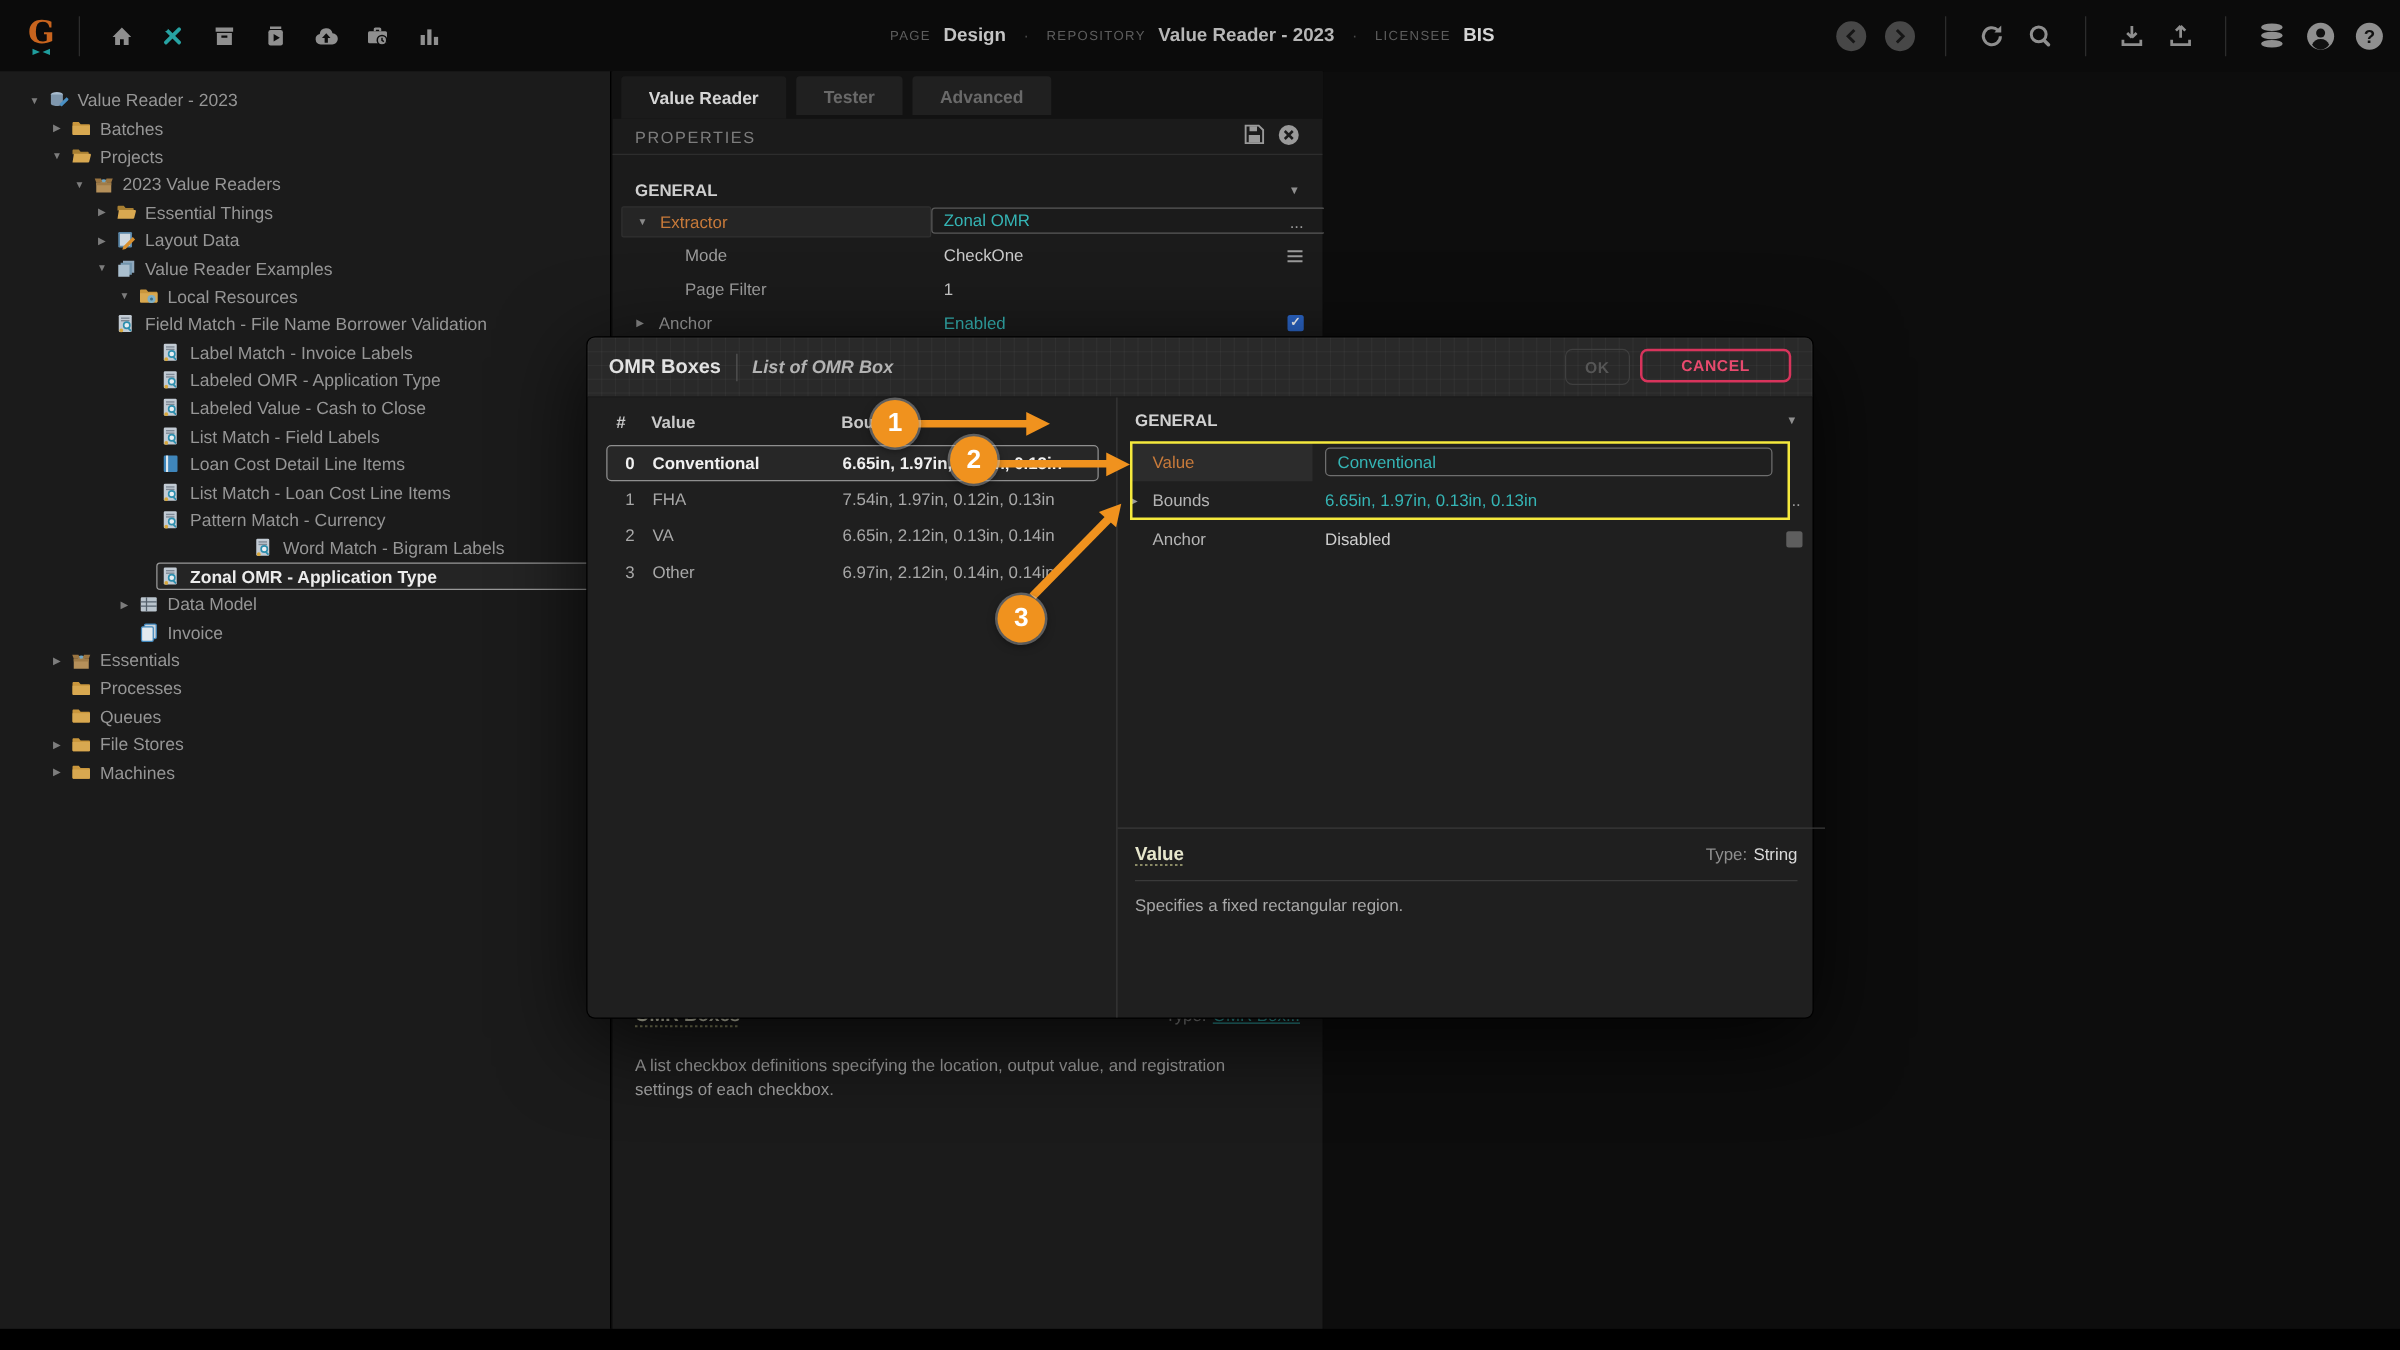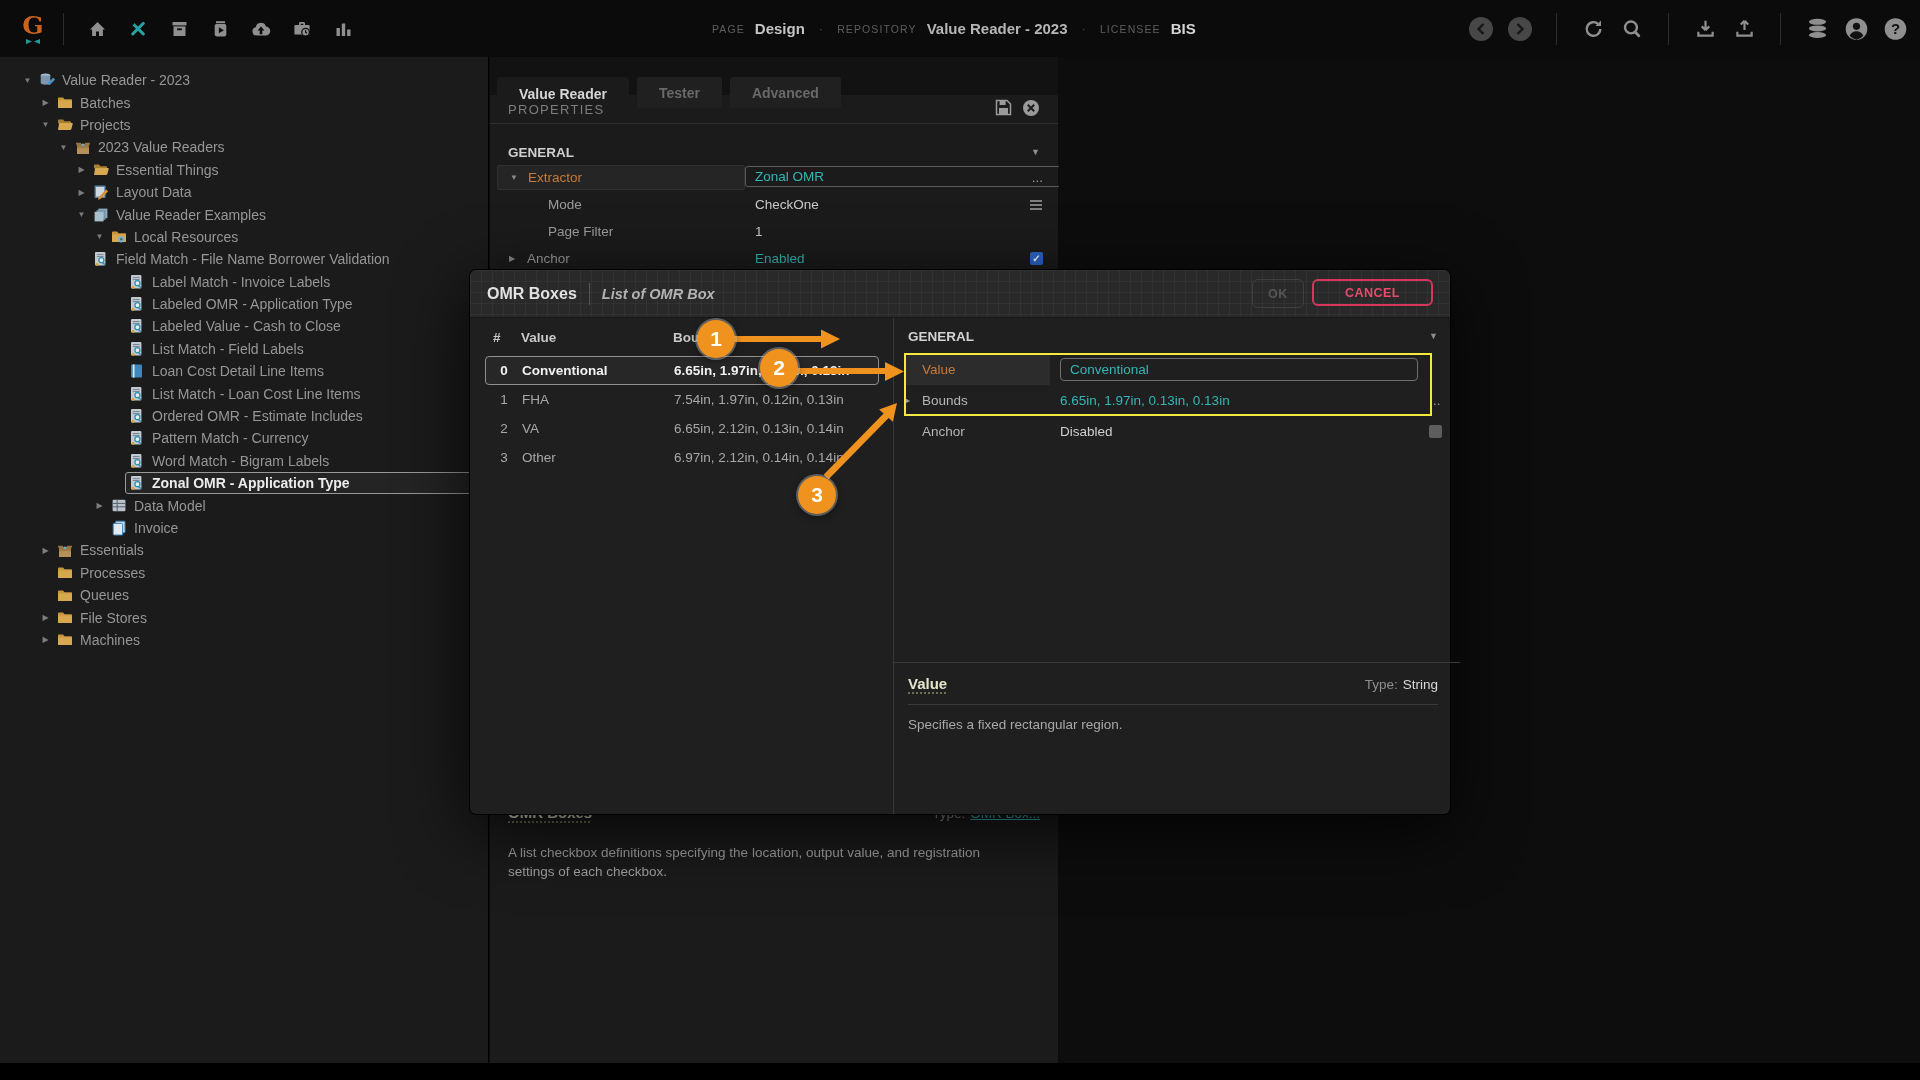--- a/index.html
+++ b/index.html
@@ -28,21 +28,21 @@
   .tree-arrow{width:15px;flex:none;font-size:8px;color:#7d7d7d;text-align:center;}
   .tree-inner{display:flex;align-items:center;margin-right:5px;padding:0 4px 0 2px;border:1px solid transparent;border-radius:3px;height:20px;}
   .tree-row.selected .tree-inner{border-color:#999;background:#242424;flex:1;}
   .tree-row.selected .tree-label{color:#ececec;font-weight:bold;}
   .ticon{width:17px;height:16px;flex:none;display:flex;align-items:center;justify-content:center;margin-right:7px;}
   .tree-label{white-space:nowrap;}
 
   
   .center-panel{position:absolute;left:490px;top:0;width:568px;height:1006px;background:#1b1b1b;}
   .tabbar{position:absolute;left:0;top:0;right:0;height:38px;background:#121212;display:flex;padding-left:7px;box-sizing:border-box;}
-  .tab{height:31px;margin-top:20px;padding:0 22px;display:flex;align-items:center;font-size:14px;font-weight:bold;color:#696969;background:#202020;border-radius:3px 3px 0 0;margin-right:8px;}
+  .tab{height:31px;margin-top:4px;padding:0 22px;display:flex;align-items:center;font-size:14px;font-weight:bold;color:#696969;background:#202020;border-radius:3px 3px 0 0;margin-right:8px;}
   .tab.active{background:#1b1b1b;color:#d6d6d6;height:34px;}
   .props-header{position:absolute;top:38px;left:0;right:0;height:29px;display:flex;align-items:center;padding:0 18px;box-sizing:border-box;color:#7d7d7d;font-size:13px;letter-spacing:1.3px;border-bottom:1px solid #2d2d2d;}
   .ph-icons{margin-left:auto;display:flex;gap:10px;align-items:center;}
   .pgen-header{position:absolute;top:82px;left:0;right:0;height:26px;display:flex;align-items:center;padding:0 18px;box-sizing:border-box;font-weight:bold;color:#cfcfcf;font-size:13.5px;}
   .chev{margin-left:auto;color:#8f8f8f;font-size:9px;}
   .prow{position:absolute;left:0;right:0;height:27px;display:flex;align-items:center;font-size:13.5px;color:#9c9c9c;}
   .prow-labelbox{position:absolute;left:7px;top:1px;bottom:1px;width:248px;display:flex;align-items:center;padding-left:12px;box-sizing:border-box;}
   .prow-labelbox.boxed{background:#252525;border:1px solid #303030;border-radius:2px;}
   .pexp{width:14px;font-size:8px;color:#8a8a8a;flex:none;}
   .plabel{margin-left:4px;}
@@ -477,40 +477,24 @@
             <span class="ticon">
               <svg width="15" height="16" viewBox="0 0 15 16">
                 <rect x="2" y="1" width="10.4" height="13.6" rx="1" fill="#c2cbd4"></rect>
                 <rect x="3.8" y="3" width="6.8" height="1.1" fill="#7d8894"></rect>
                 <rect x="3.8" y="5" width="6.8" height="1.1" fill="#7d8894"></rect>
                 <circle cx="8.4" cy="9.2" r="2.5" fill="#e8eef2" stroke="#2e8fae" stroke-width="1.3"></circle>
                 <rect x="10" y="10.9" width="3.4" height="1.5" rx="0.7" transform="rotate(45 10 10.9)" fill="#2e8fae"></rect>
                 <circle cx="4" cy="13.3" r="1.5" fill="#d8a83c"></circle>
               </svg>
             </span>
-            <span class="tree-label">Ordered OMR - Estimate Includes</span>
-          </span>
-        </div>
-        <div class="tree-row" style="padding-left: 110px;">
-          <span class="tree-arrow"></span>
-          <span class="tree-inner">
-            <span class="ticon">
-              <svg width="15" height="16" viewBox="0 0 15 16">
-                <rect x="2" y="1" width="10.4" height="13.6" rx="1" fill="#c2cbd4"></rect>
-                <rect x="3.8" y="3" width="6.8" height="1.1" fill="#7d8894"></rect>
-                <rect x="3.8" y="5" width="6.8" height="1.1" fill="#7d8894"></rect>
-                <circle cx="8.4" cy="9.2" r="2.5" fill="#e8eef2" stroke="#2e8fae" stroke-width="1.3"></circle>
-                <rect x="10" y="10.9" width="3.4" height="1.5" rx="0.7" transform="rotate(45 10 10.9)" fill="#2e8fae"></rect>
-                <circle cx="4" cy="13.3" r="1.5" fill="#d8a83c"></circle>
-              </svg>
-            </span>
             <span class="tree-label">Pattern Match - Currency</span>
           </span>
         </div>
-        <div class="tree-row" style="padding-left: 110px;">
+        <div class="tree-row" style="padding-left: 110px; justify-content: center;">
           <span class="tree-arrow"></span>
           <span class="tree-inner">
             <span class="ticon">
               <svg width="15" height="16" viewBox="0 0 15 16">
                 <rect x="2" y="1" width="10.4" height="13.6" rx="1" fill="#c2cbd4"></rect>
                 <rect x="3.8" y="3" width="6.8" height="1.1" fill="#7d8894"></rect>
                 <rect x="3.8" y="5" width="6.8" height="1.1" fill="#7d8894"></rect>
                 <circle cx="8.4" cy="9.2" r="2.5" fill="#e8eef2" stroke="#2e8fae" stroke-width="1.3"></circle>
                 <rect x="10" y="10.9" width="3.4" height="1.5" rx="0.7" transform="rotate(45 10 10.9)" fill="#2e8fae"></rect>
                 <circle cx="4" cy="13.3" r="1.5" fill="#d8a83c"></circle>

